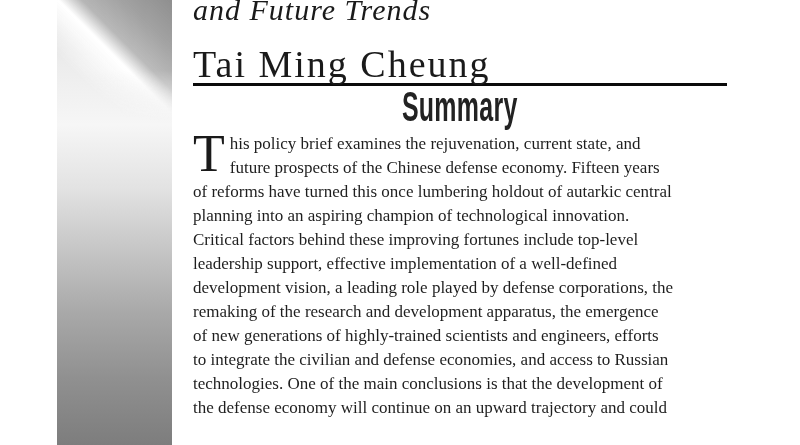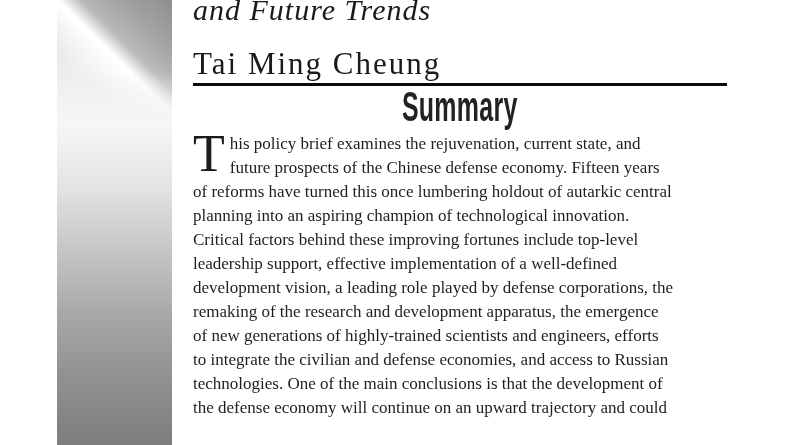--- a/index.html
+++ b/index.html
@@ -48,21 +48,21 @@
     font-style: italic;
     font-weight: normal;
     font-size: 30px;
     line-height: 36px;
     letter-spacing: 1px;
     color: #1a1a1a;
     white-space: nowrap;
   }
   .author {
     margin-top: 21px;
-    font-size: 31px;
+    font-size: 38px;
     line-height: 30px;
     letter-spacing: 2px;
     color: #1a1a1a;
   }
   .header-rule {
     margin-top: 4px;
     height: 0;
     border-top: 3px solid #0a0a0a;
     width: 100%;
   }

